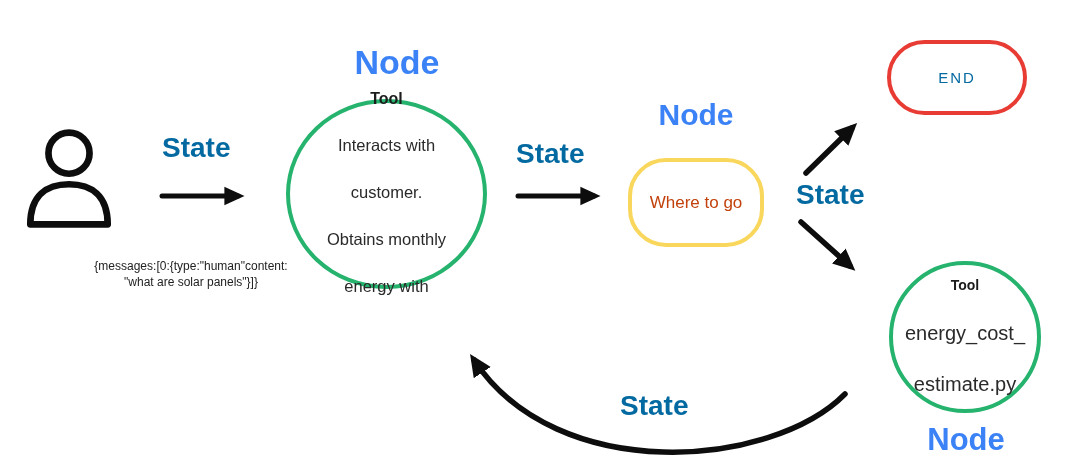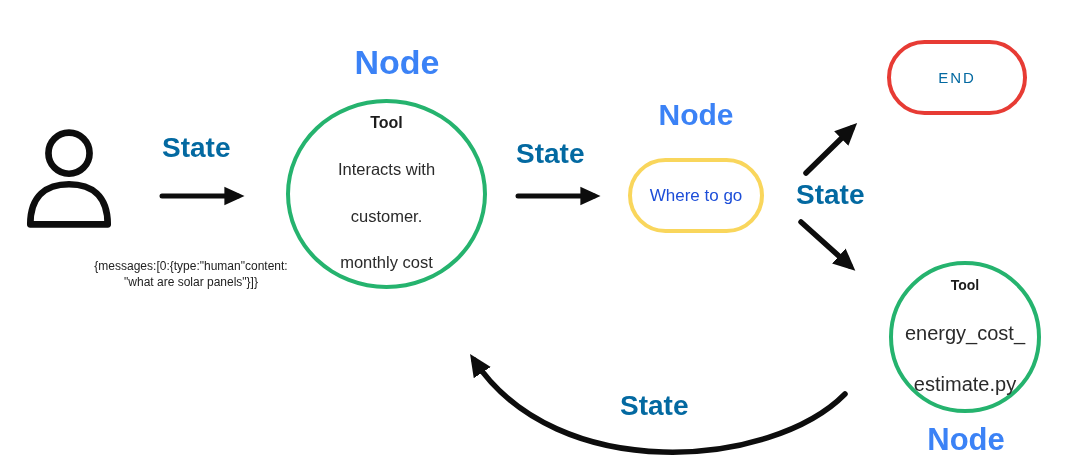--- a/index.html
+++ b/index.html
@@ -80,24 +80,24 @@
     box-sizing: border-box;
     border-radius: 38px;
     background: #ffffff;
     display: flex;
     align-items: center;
     justify-content: center;
     text-align: center;
   }
   .edge-pill {
     left: 628px; top: 158px;
-    width: 136px; height: 75px;
+    width: 136px; height: 89px;
     border: 4px solid var(--yellow, #f9d65c);
     font-size: 17px;
-    color: #1d4ed8;
+    color: #c2410c;
   }
   .end-pill {
     left: 887px; top: 40px;
     width: 140px; height: 75px;
     border: 4px solid var(--red, #e73b34);
     font-size: 15px;
     letter-spacing: 2px;
     color: #0369a1;
   }
   .user-json {
@@ -138,21 +138,22 @@
   </div>
 
   <div class="abs state-label" style="left:162px; top:134px;">State</div>
 
   <div class="abs title-label node-title" style="left:332px; top:45px; width:130px;">Node</div>
 
   <div class="abs circle-node agent-circle">
     <div class="node-name">Tool</div>
     <div class="node-line">Interacts with</div>
     <div class="node-line">customer.</div>
-    <div class="node-line">monthly cost</div>
+    <div class="node-line">Obtains monthly</div>
+    <div class="node-line">energy with</div>
   </div>
 
   <div class="abs state-label" style="left:516px; top:140px;">State</div>
 
   <div class="abs title-label edge-title" style="left:645px; top:100px; width:102px;">Node</div>
 
   <div class="abs pill edge-pill">
     <span>Where to go</span>
   </div>
 

